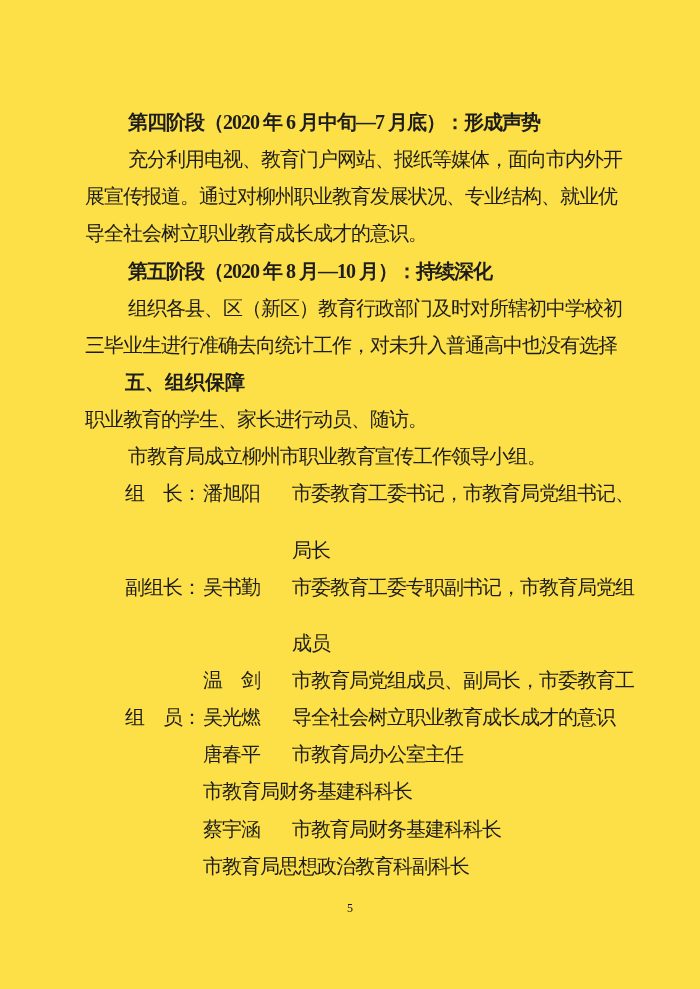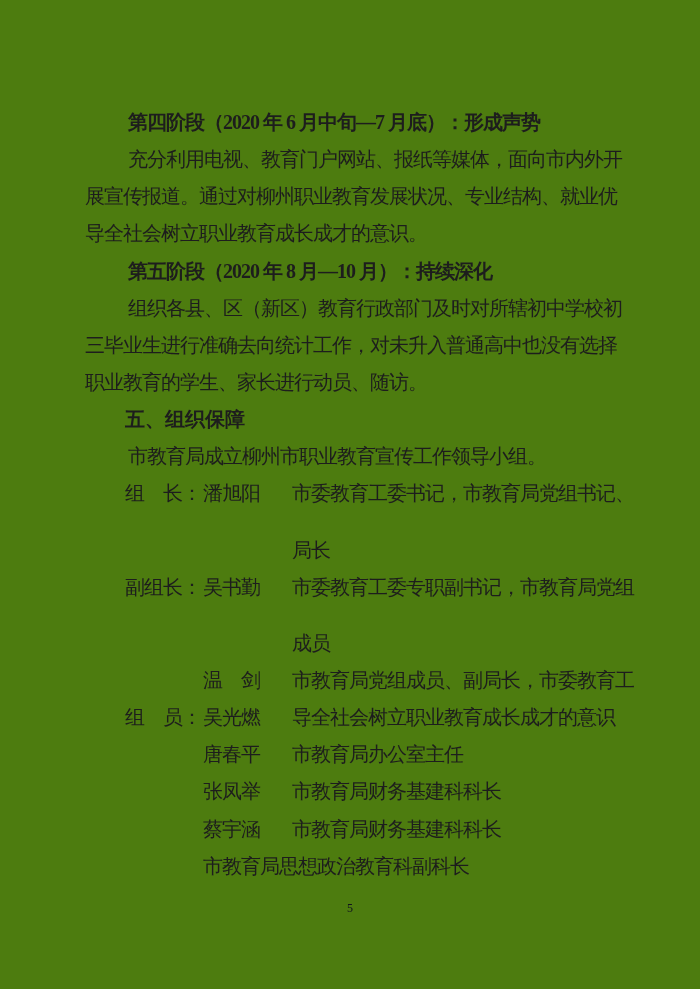--- a/index.html
+++ b/index.html
@@ -1,19 +1,19 @@
 <!DOCTYPE html>
 <html><head>
 <meta charset="utf-8">
 <style>
   html,body { margin:0; padding:0; }
   .page {
     position:relative;
     width:700px; height:989px;
-    background:#4d7c0f;
+    background:#fde047;
     color:#1d1d1d;
     font-family:"Liberation Serif","DejaVu Serif",serif;
     overflow:hidden;
   }
   .content {
     position:absolute; left:85px; top:104px; width:537px;
   }
   .line {
     height:37.15px; line-height:37.15px;
     font-size:20px; letter-spacing:-1px;
@@ -44,23 +44,23 @@
   <div class="content">
 
     <div class="line stage-heading">第四阶段（2020 年 6 月中旬—7 月底）：形成声势</div>
     <div class="line body-first">充分利用电视、教育门户网站、报纸等媒体，面向市内外开</div>
     <div class="line">展宣传报道。通过对柳州职业教育发展状况、专业结构、就业优</div>
     <div class="line">导全社会树立职业教育成长成才的意识。</div>
 
     <div class="line stage-heading">第五阶段（2020 年 8 月—10 月）：持续深化</div>
     <div class="line body-first">组织各县、区（新区）教育行政部门及时对所辖初中学校初</div>
     <div class="line">三毕业生进行准确去向统计工作，对未升入普通高中也没有选择</div>
+    <div class="line section-heading">五、组织保障</div>
+
     <div class="line">职业教育的学生、家长进行动员、随访。</div>
-
-    <div class="line section-heading">五、组织保障</div>
     <div class="line body-first">市教育局成立柳州市职业教育宣传工作领导小组。</div>
 
     <div class="line roster">
       <span class="col-label">组　长：</span>
       <span class="col-name">潘旭阳</span>
       <span class="col-title">市委教育工委书记，市教育局党组书记、</span>
     </div>
     <div class="line cont">局长</div>
 
     <div class="line roster">
@@ -83,21 +83,20 @@
     </div>
 
     <div class="line roster">
       <span class="col-label"></span>
       <span class="col-name">唐春平</span>
       <span class="col-title">市教育局办公室主任</span>
     </div>
 
     <div class="line roster">
       <span class="col-label"></span>
-      <span class="col-name">张凤举</span>
       <span class="col-title">市教育局财务基建科科长</span>
     </div>
 
     <div class="line roster">
       <span class="col-label"></span>
       <span class="col-name">蔡宇涵</span>
       <span class="col-title">市教育局财务基建科科长</span>
     </div>
 
     <div class="line roster">

